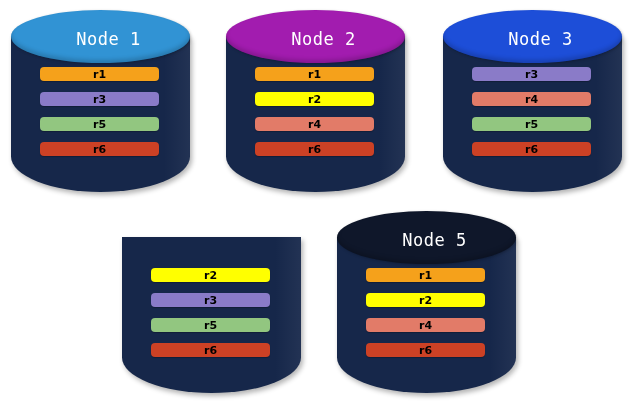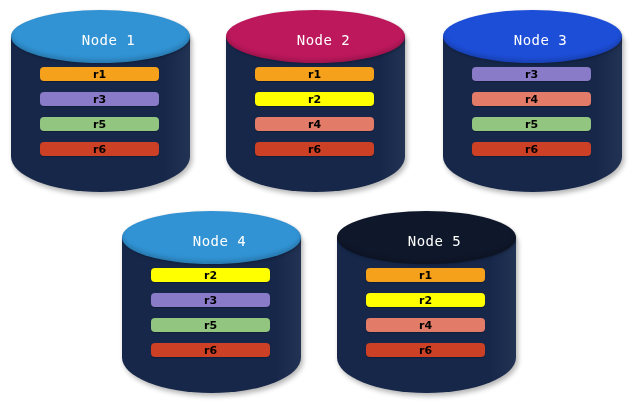--- a/index.html
+++ b/index.html
@@ -63,21 +63,21 @@
     background: #3193d4;
     border-radius: 50% / 50%;
     box-shadow: inset 0 -3px 4px rgba(0,0,0,0.18), 1px 1px 3px rgba(0,0,0,0.25);
     display: flex;
     align-items: center;
     justify-content: center;
   }
 
   .node-label {
     color: #ffffff;
-    font-size: 14px;
+    font-size: 17px;
     letter-spacing: 0.5px;
     line-height: 1;
     padding-left: 16px;
     padding-top: 6px;
     white-space: nowrap;
     user-select: none;
   }
 
   .replicas {
     position: absolute;
@@ -125,21 +125,21 @@
         <div class="replica" style="background: rgb(146, 198, 128);">
           <span class="replica-label" style="color: rgb(0, 0, 0);">r5</span>
         </div>
         <div class="replica" style="background: rgb(204, 65, 37);">
           <span class="replica-label" style="color: rgb(0, 0, 0);">r6</span>
         </div>
       </div>
     </div>
     <div class="node" style="left: 226px; top: 10px;">
       <div class="cyl-body" style="background: rgb(22, 39, 74);"></div>
-      <div class="cyl-top" style="background: #be185d;">
+      <div class="cyl-top" style="background: #a21caf;">
         <div class="node-label" style="color: rgb(255, 255, 255);">Node 2</div>
       </div>
       <div class="replicas">
         <div class="replica" style="background: rgb(245, 161, 27);">
           <span class="replica-label" style="color: rgb(0, 0, 0);">r1</span>
         </div>
         <div class="replica" style="background: rgb(255, 255, 0);">
           <span class="replica-label" style="color: rgb(0, 0, 0);">r2</span>
         </div>
         <div class="replica" style="background: rgb(226, 123, 104);">
@@ -165,23 +165,20 @@
         <div class="replica" style="background: rgb(146, 198, 128);">
           <span class="replica-label" style="color: rgb(0, 0, 0);">r5</span>
         </div>
         <div class="replica" style="background: rgb(204, 65, 37);">
           <span class="replica-label" style="color: rgb(0, 0, 0);">r6</span>
         </div>
       </div>
     </div>
     <div class="node" style="left: 122px; top: 211px;">
       <div class="cyl-body" style="background: rgb(22, 39, 74);"></div>
-      <div class="cyl-top" style="background: rgb(49, 147, 212);">
-        <div class="node-label" style="color: rgb(255, 255, 255);">Node 4</div>
-      </div>
       <div class="replicas">
         <div class="replica" style="background: rgb(255, 255, 0);">
           <span class="replica-label" style="color: rgb(0, 0, 0);">r2</span>
         </div>
         <div class="replica" style="background: rgb(138, 123, 200);">
           <span class="replica-label" style="color: rgb(0, 0, 0);">r3</span>
         </div>
         <div class="replica" style="background: rgb(146, 198, 128);">
           <span class="replica-label" style="color: rgb(0, 0, 0);">r5</span>
         </div>

